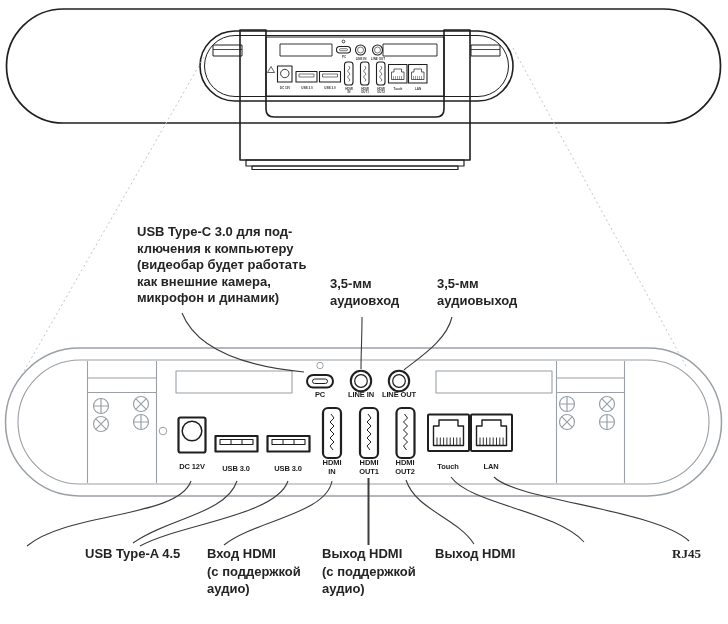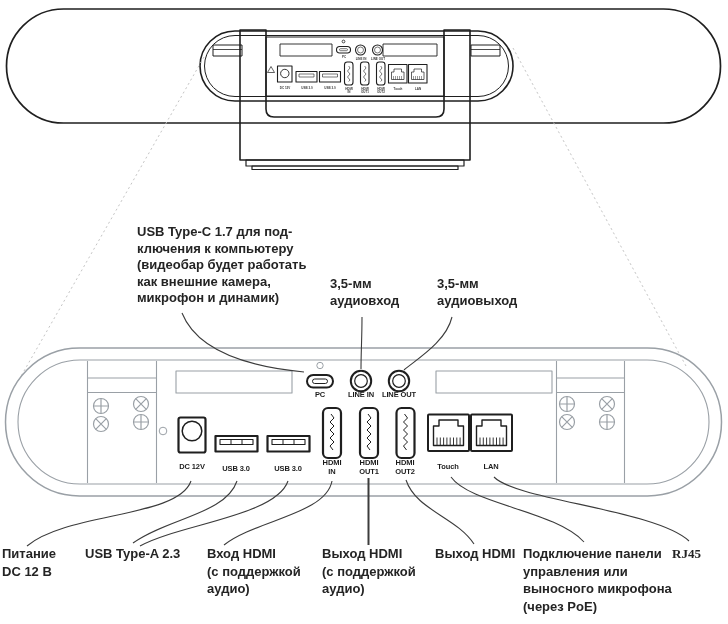--- a/index.html
+++ b/index.html
@@ -226,44 +226,38 @@
       <path class="sl" d="M237,481 C226,514 168,518 133,543" stroke-width="1.1"></path>
       <path class="sl" d="M288,481 C276,516 180,524 140,546" stroke-width="1.1"></path>
       <path class="sl" d="M332,481 C326,514 256,520 224,545" stroke-width="1.1"></path>
       <path class="sl" d="M368.5,478 V545" stroke-width="2"></path>
       <path class="sl" d="M406,480 C416,510 456,517 474,544" stroke-width="1.1"></path>
       <path class="sl" d="M451,477 C470,504 556,511 584,542" stroke-width="1.1"></path>
       <path class="sl" d="M494,477 C516,500 656,510 689,541" stroke-width="1.1"></path>
     </g>
   </svg>
 
-  <div class="callout" style="left:137px;top:224px;">USB Type-C 1.7 для под-
+  <div class="callout" style="left:137px;top:224px;">USB Type-C 3.0 для под-
 ключения к компьютеру
 (видеобар будет работать
 как внешние камера,
 микрофон и динамик)</div>
   <div class="callout" style="left:330px;top:276px;">3,5-мм
 аудиовход</div>
   <div class="callout" style="left:437px;top:276px;">3,5-мм
 аудиовыход</div>
 
-  <div class="callout b" style="left:2px;top:545px;">Питание
-DC 12 В</div>
-  <div class="callout b" style="left:85px;top:545px;">USB Type-A 2.3</div>
+  <div class="callout b" style="left:85px;top:545px;">USB Type-A 4.5</div>
   <div class="callout b" style="left:207px;top:545px;">Вход HDMI
 (с поддержкой
 аудио)</div>
   <div class="callout b" style="left:322px;top:545px;">Выход HDMI
 (с поддержкой
 аудио)</div>
   <div class="callout b" style="left:435px;top:545px;">Выход HDMI</div>
-  <div class="callout b" style="left:523px;top:545px;">Подключение панели
-управления или
-выносного микрофона
-(через PoE)</div>
   <div class="callout b" style="left:672px;top:545px;font-family:Liberation Serif, serif;">RJ45</div>
 
   <span class="port-label" style="left:320px;top:391px;">PC</span>
   <span class="port-label" style="left:361px;top:391px;">LINE IN</span>
   <span class="port-label" style="left:399px;top:391px;">LINE OUT</span>
   <span class="port-label" style="left:192px;top:463px;">DC 12V</span>
   <span class="port-label" style="left:236px;top:465px;">USB 3.0</span>
   <span class="port-label" style="left:288px;top:465px;">USB 3.0</span>
   <span class="port-label" style="left:332px;top:459px;">HDMI
 IN</span>

